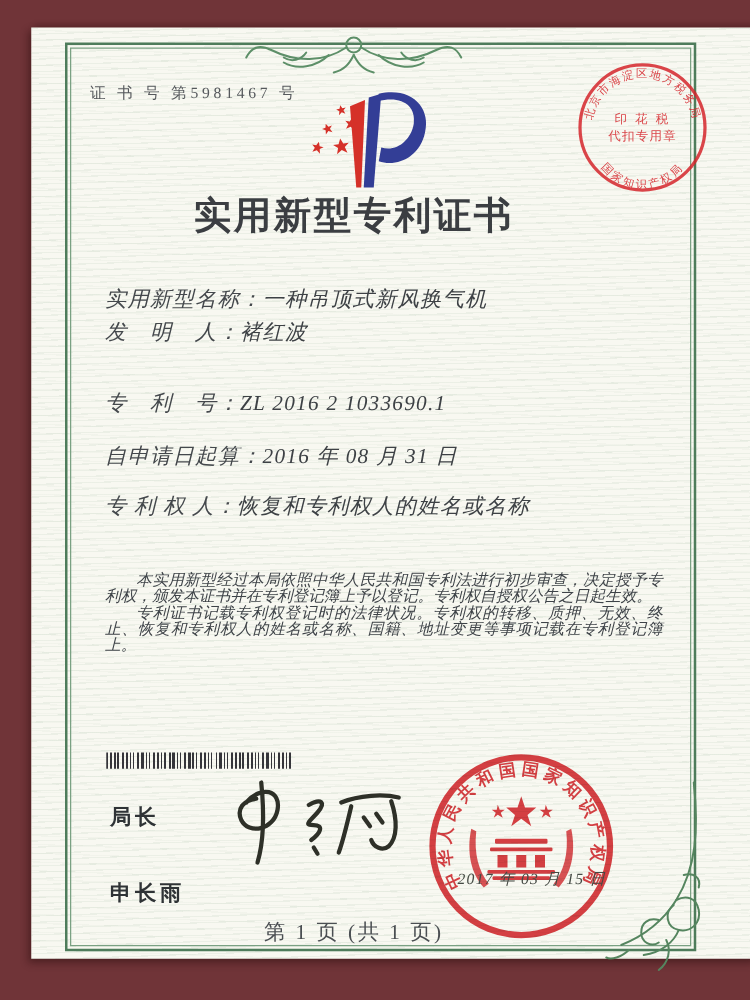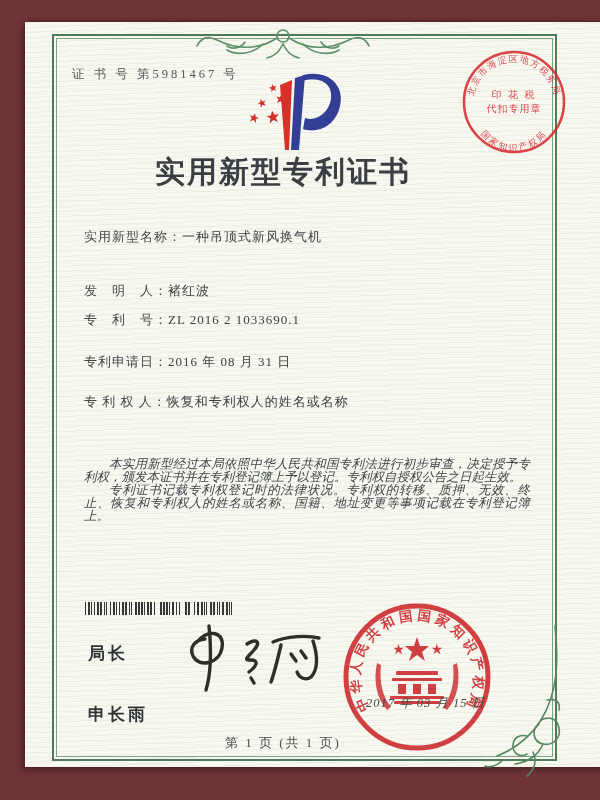--- a/index.html
+++ b/index.html
@@ -29,22 +29,22 @@
     position:absolute;left:47px;top:44px;
     font-size:12.5px;color:#55585c;letter-spacing:3px;
   }
   .logo{position:absolute;left:218px;top:44px;width:104px;height:86px;}
   .title{
     position:absolute;left:0;top:130px;width:516px;text-align:center;
     font-size:30px;font-weight:bold;color:#3b3e42;letter-spacing:2px;
   }
   .tax-stamp{position:absolute;left:431px;top:22px;width:116px;height:116px;opacity:.85;}
   .field-row{
-    position:absolute;left:59px;font-size:13px;color:#3d4145;
-    letter-spacing:1px;white-space:nowrap;
+    position:absolute;left:59px;font-size:17px;color:#3d4145;
+    letter-spacing:1px;white-space:nowrap;font-style:italic;
   }
   .field-row .lbl{color:#44484c;}
   .paras{
     position:absolute;left:59px;top:436px;width:446px;
     font-size:12.5px;line-height:13px;color:#3e4348;
     text-align:justify;font-style:italic;
   }
   .paras p{margin:0;text-indent:2em;}
   .barcode{
     position:absolute;left:60px;top:580px;width:148px;height:13px;
@@ -61,21 +61,21 @@
   .director-label{top:620px;}
   .director-name{top:681px;text-align:center;}
   .signature{position:absolute;left:152px;top:596px;width:160px;height:82px;}
   .seal{position:absolute;left:314px;top:577px;width:156px;height:156px;opacity:.88;mix-blend-mode:multiply;}
   .seal-date{
     position:absolute;left:341px;top:673px;font-size:12.5px;color:#454a44;
     letter-spacing:1px;z-index:1;font-style:italic;
   }
   .footer-page{
     position:absolute;left:0;top:712px;width:516px;text-align:center;
-    font-size:13px;color:#4a4e52;letter-spacing:2px;
+    font-size:17px;color:#4a4e52;letter-spacing:2px;
   }
   .ornament-top{position:absolute;left:168px;top:-2px;width:180px;height:40px;}
   .ornament-corner{position:absolute;left:458px;top:602px;width:95px;height:158px;}
   svg text{font-family:"Liberation Serif","DejaVu Serif",serif;}
 </style>
 </head>
 <body>
 
 <div class="paper">
 
@@ -137,28 +137,28 @@
     <text font-size="9" fill="#d5262c" letter-spacing="2">
       <textPath href="#taxBottom" startOffset="50%" text-anchor="middle">国家知识产权局</textPath>
     </text>
     <text x="58" y="54" font-size="10" fill="#d5262c" text-anchor="middle" letter-spacing="2">印 花 税</text>
     <text x="58" y="68" font-size="10" fill="#d5262c" text-anchor="middle" letter-spacing="1">代扣专用章</text>
   </svg>
 
   <div class="field-row" style="top:206px">
     <span class="lbl">实用新型名称：</span><span>一种吊顶式新风换气机</span>
   </div>
-  <div class="field-row" style="top:260px">
+  <div class="field-row" style="top:232px">
     <span class="lbl">发　明　人：</span><span>褚红波</span>
   </div>
   <div class="field-row" style="top:289px">
     <span class="lbl">专　利　号：</span><span>ZL 2016 2 1033690.1</span>
   </div>
   <div class="field-row" style="top:331px">
-    <span class="lbl">专利申请日：</span><span>2016 年 08 月 31 日</span>
+    <span class="lbl">自申请日起算：</span><span>2016 年 08 月 31 日</span>
   </div>
   <div class="field-row" style="top:371px">
     <span class="lbl">专 利 权 人：</span><span>恢复和专利权人的姓名或名称</span>
   </div>
 
   <div class="paras">
     <p>本实用新型经过本局依照中华人民共和国专利法进行初步审查，决定授予专利权，颁发本证书并在专利登记簿上予以登记。专利权自授权公告之日起生效。</p>
     <p>专利证书记载专利权登记时的法律状况。专利权的转移、质押、无效、终止、恢复和专利权人的姓名或名称、国籍、地址变更等事项记载在专利登记簿上。</p>
   </div>
 

